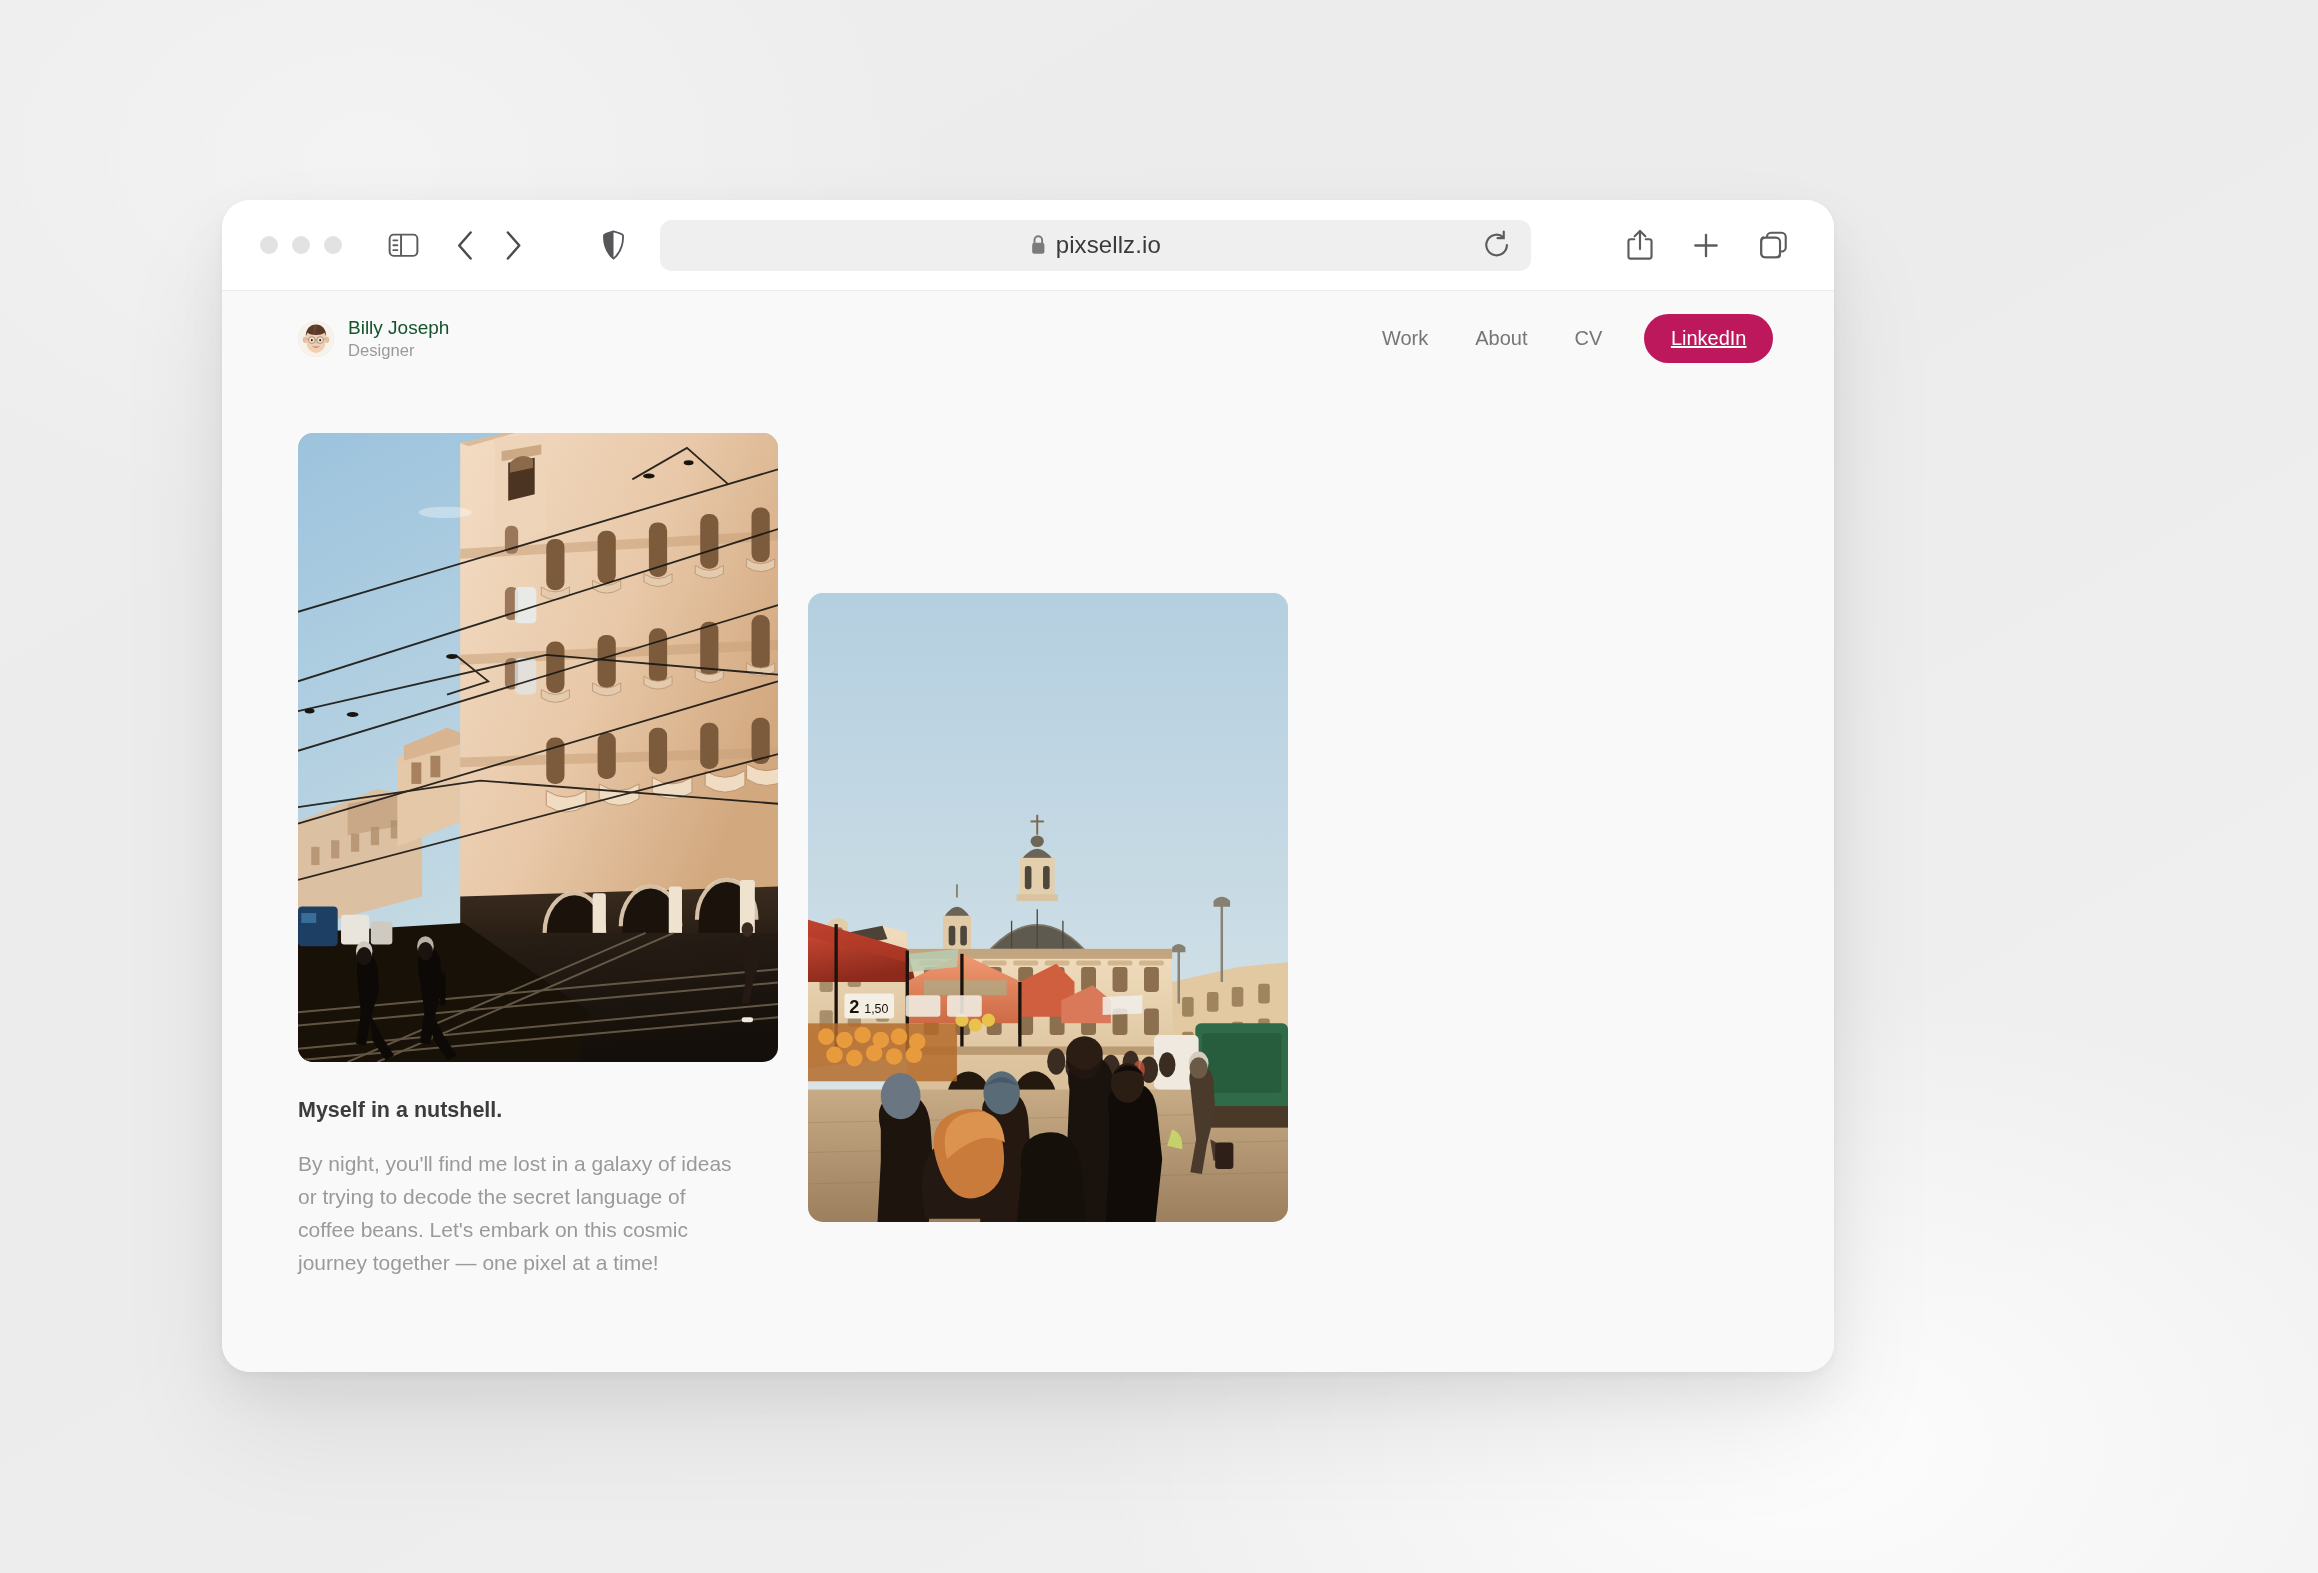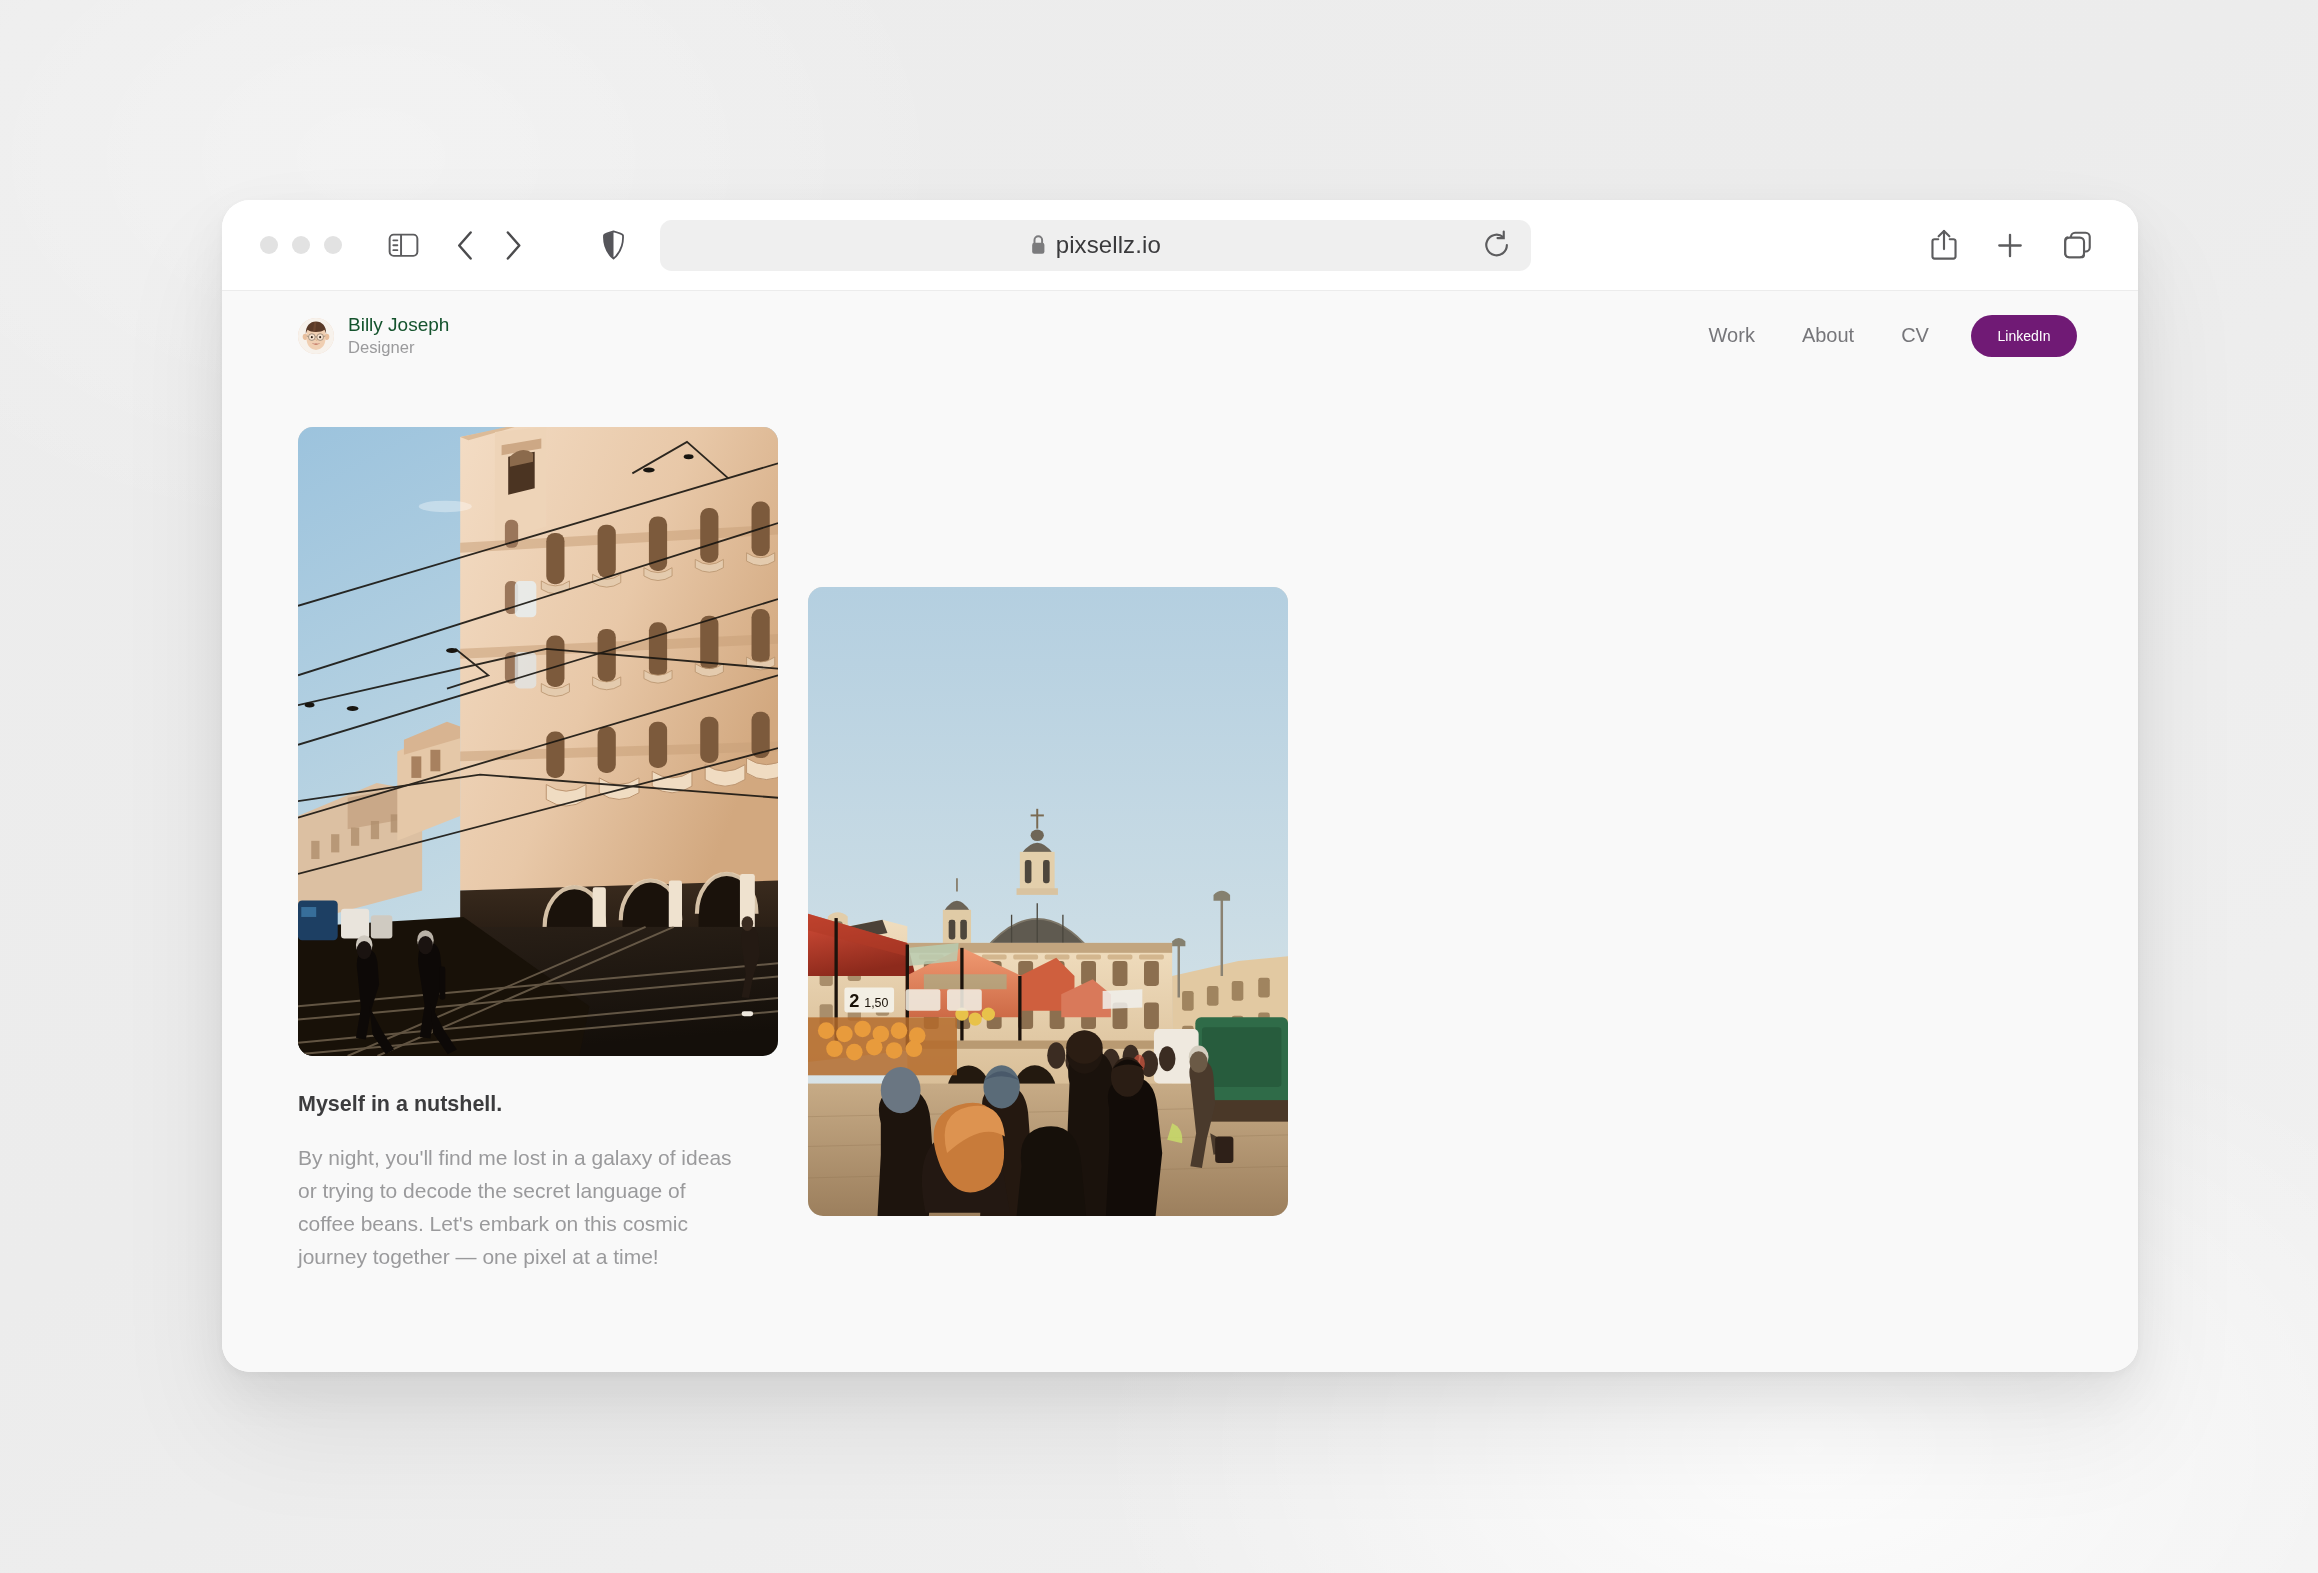--- a/index.html
+++ b/index.html
@@ -25,21 +25,21 @@
       radial-gradient(1159px 745px at 78% 92%, rgba(255,255,255,0.85) 0%, rgba(255,255,255,0.0) 62%),
       radial-gradient(994px 662px at 16% 10%, rgba(255,255,255,0.35) 0%, rgba(255,255,255,0.0) 60%),
       linear-gradient(150deg, #ededed 0%, #ececec 45%, #f1f1f1 100%);
   }
 
   
   .browser-window {
     position: absolute;
     left: 222px;
     top: 200px;
-    width: 1916px;
+    width: 1612px;
     height: 1172px;
     background: #ffffff;
     border-radius: 28px;
     overflow: hidden;
     box-shadow:
       0 3.3px 8.3px rgba(0,0,0,0.035),
       0 20px 50px rgba(0,0,0,0.06),
       0 58px 116px rgba(0,0,0,0.07);
   }
 
@@ -172,29 +172,30 @@
   }
   .nav-link {
     font-size: 20px;
     color: #76767a;
     padding: 0 21.5px;
     text-decoration: none;
     white-space: nowrap;
   }
   .nav-cta {
     margin-left: 16.6px;
-    background: #701a75;
+    background: #be185d;
     color: #ffffff;
-    font-size: 14px;
+    font-size: 20px;
     padding: 13.2px 26.5px;
     border-radius: 827px;
     border: none;
     cursor: pointer;
     font-family: inherit;
     white-space: nowrap;
+    text-decoration: underline;
   }
 
   
   .columns {
     position: relative;
     margin-top: 70px;
     padding: 0 0 0 76px;
     display: flex;
     gap: 30px;
   }

